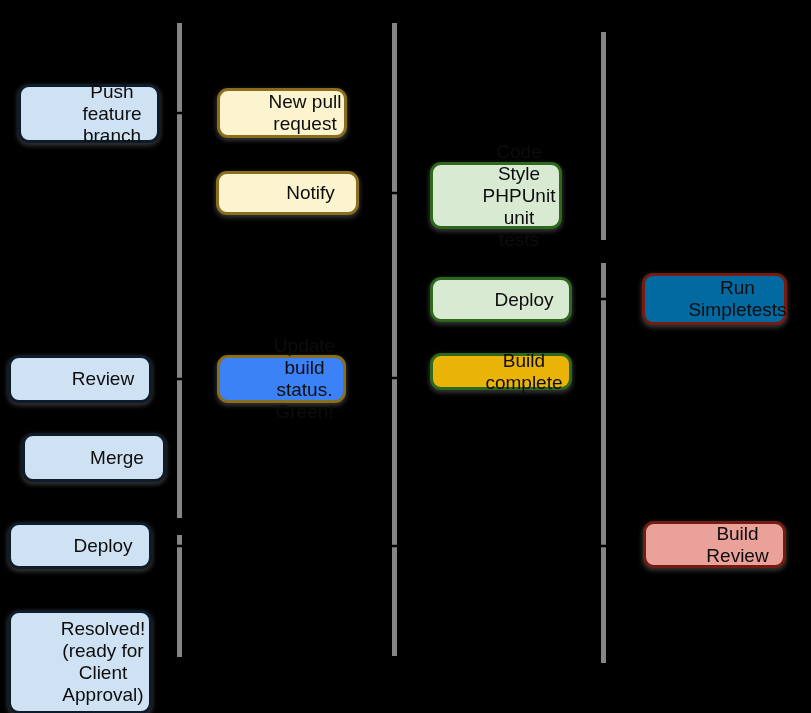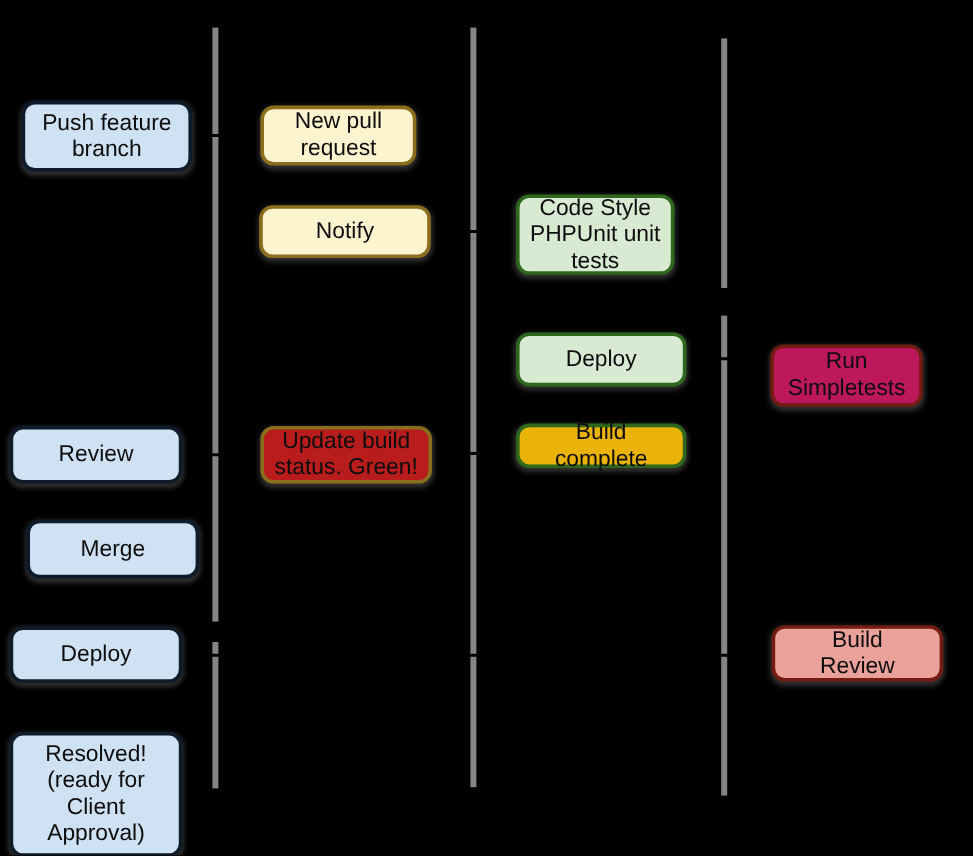--- a/index.html
+++ b/index.html
@@ -13,20 +13,21 @@
     border-radius:11px;
     display:flex;
     align-items:center;
     justify-content:center;
     text-align:center;
     font-family:"Liberation Sans", sans-serif;
     font-size:19px;
     line-height:22px;
     white-space:pre-line;
     box-shadow:0 2px 4px 1px rgba(125,125,125,0.38);
+    padding-left:46px;
   }
 </style>
 </head>
 <body>
 
 <div id="stage" style="width: 811px; height: 713px; background: rgb(0, 0, 0);">
   <svg id="lines-layer" xmlns="http://www.w3.org/2000/svg" width="811" height="713" viewBox="0 0 811 713">
     <defs>
       <marker id="ah" markerWidth="11" markerHeight="9" refX="9" refY="4.5" orient="auto" markerUnits="userSpaceOnUse">
         <path d="M0,0 L11,4.5 L0,9 Z" fill="#000000"></path>
@@ -57,24 +58,24 @@
   <div id="boxes-layer">
       <div class="box" style="left: 18px; top: 84px; width: 142px; height: 59px; background: rgb(207, 226, 243); border-color: rgb(13, 27, 42); color: rgb(13, 13, 13);"><span>Push feature
 branch</span></div>
       <div class="box" style="left: 217px; top: 88px; width: 130px; height: 50px; background: rgb(252, 243, 207); border-color: rgb(138, 109, 29); color: rgb(13, 13, 13);"><span>New pull
 request</span></div>
       <div class="box" style="left: 216px; top: 171px; width: 143px; height: 44px; background: rgb(252, 243, 207); border-color: rgb(138, 109, 29); color: rgb(13, 13, 13);"><span>Notify</span></div>
       <div class="box" style="left: 430px; top: 162px; width: 132px; height: 67px; background: rgb(217, 234, 211); border-color: rgb(45, 104, 28); color: rgb(13, 13, 13);"><span>Code Style
 PHPUnit unit
 tests</span></div>
       <div class="box" style="left: 430px; top: 277px; width: 142px; height: 45px; background: rgb(217, 234, 211); border-color: rgb(45, 104, 28); color: rgb(13, 13, 13);"><span>Deploy</span></div>
-      <div class="box" style="left: 642px; top: 273px; width: 127px; height: 52px; background: #be185d; border-color: rgb(116, 27, 18); color: rgb(13, 13, 13); margin-top: 14px;"><span>Run
+      <div class="box" style="left: 642px; top: 273px; width: 145px; height: 52px; background: #0369a1; border-color: rgb(116, 27, 18); color: rgb(13, 13, 13);"><span>Run
 Simpletests</span></div>
       <div class="box" style="left: 8px; top: 355px; width: 144px; height: 48px; background: rgb(207, 226, 243); border-color: rgb(13, 27, 42); color: rgb(13, 13, 13);"><span>Review</span></div>
-      <div class="box" style="left: 217px; top: 355px; width: 143px; height: 48px; background: #b91c1c; border-color: rgb(138, 109, 29); color: rgb(13, 13, 13);"><span>Update build
+      <div class="box" style="left: 217px; top: 355px; width: 129px; height: 48px; background: #3b82f6; border-color: rgb(138, 109, 29); color: rgb(13, 13, 13);"><span>Update build
 status. Green!</span></div>
       <div class="box" style="left: 430px; top: 353px; width: 142px; height: 37px; background: #eab308; border-color: rgb(45, 104, 28); color: rgb(13, 13, 13); justify-content: center;"><span>Build
 complete</span></div>
       <div class="box" style="left: 22px; top: 433px; width: 144px; height: 49px; background: rgb(207, 226, 243); border-color: rgb(13, 27, 42); color: rgb(13, 13, 13);"><span>Merge</span></div>
       <div class="box" style="left: 8px; top: 522px; width: 144px; height: 47px; background: rgb(207, 226, 243); border-color: rgb(13, 27, 42); color: rgb(13, 13, 13);"><span>Deploy</span></div>
       <div class="box" style="left: 643px; top: 521px; width: 143px; height: 47px; background: rgb(233, 161, 154); border-color: rgb(116, 27, 18); color: rgb(13, 13, 13);"><span>Build
 Review</span></div>
       <div class="box" style="left: 8px; top: 610px; width: 144px; height: 104px; background: rgb(207, 226, 243); border-color: rgb(13, 27, 42); color: rgb(13, 13, 13);"><span>Resolved!
 (ready for
 Client

